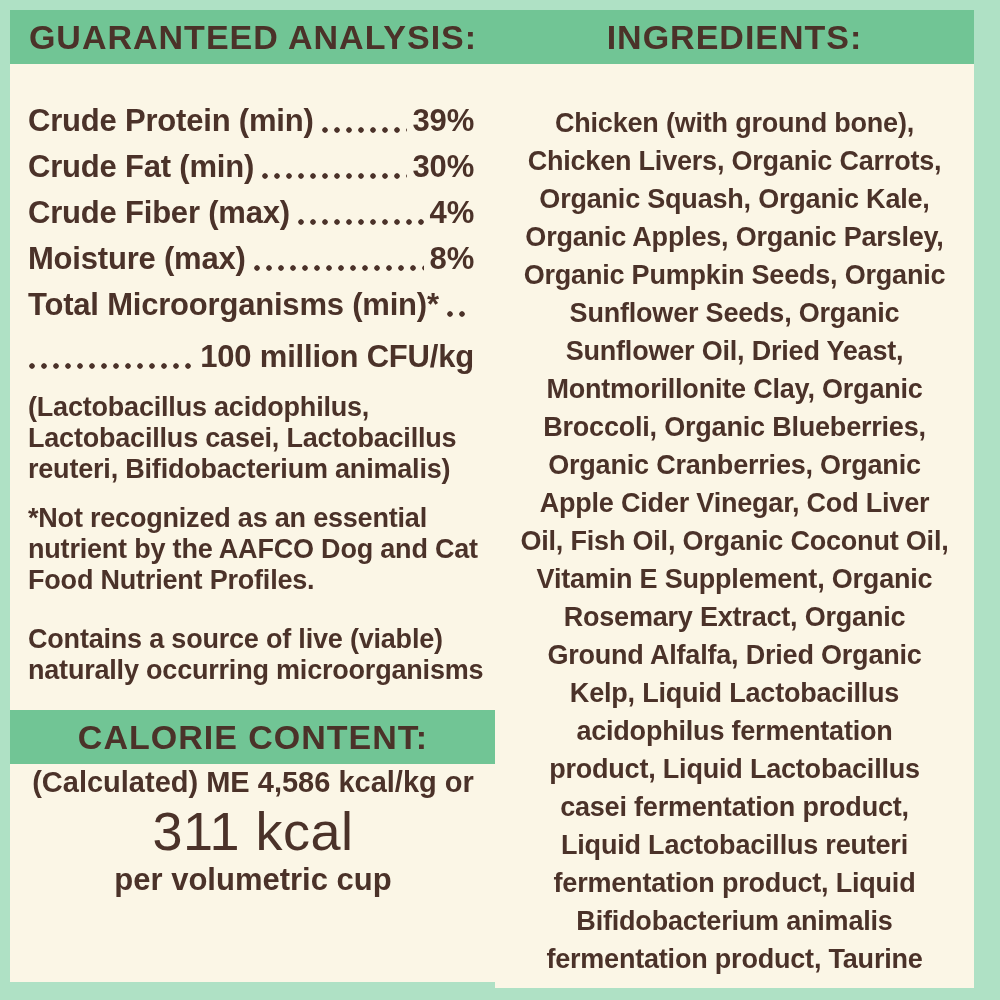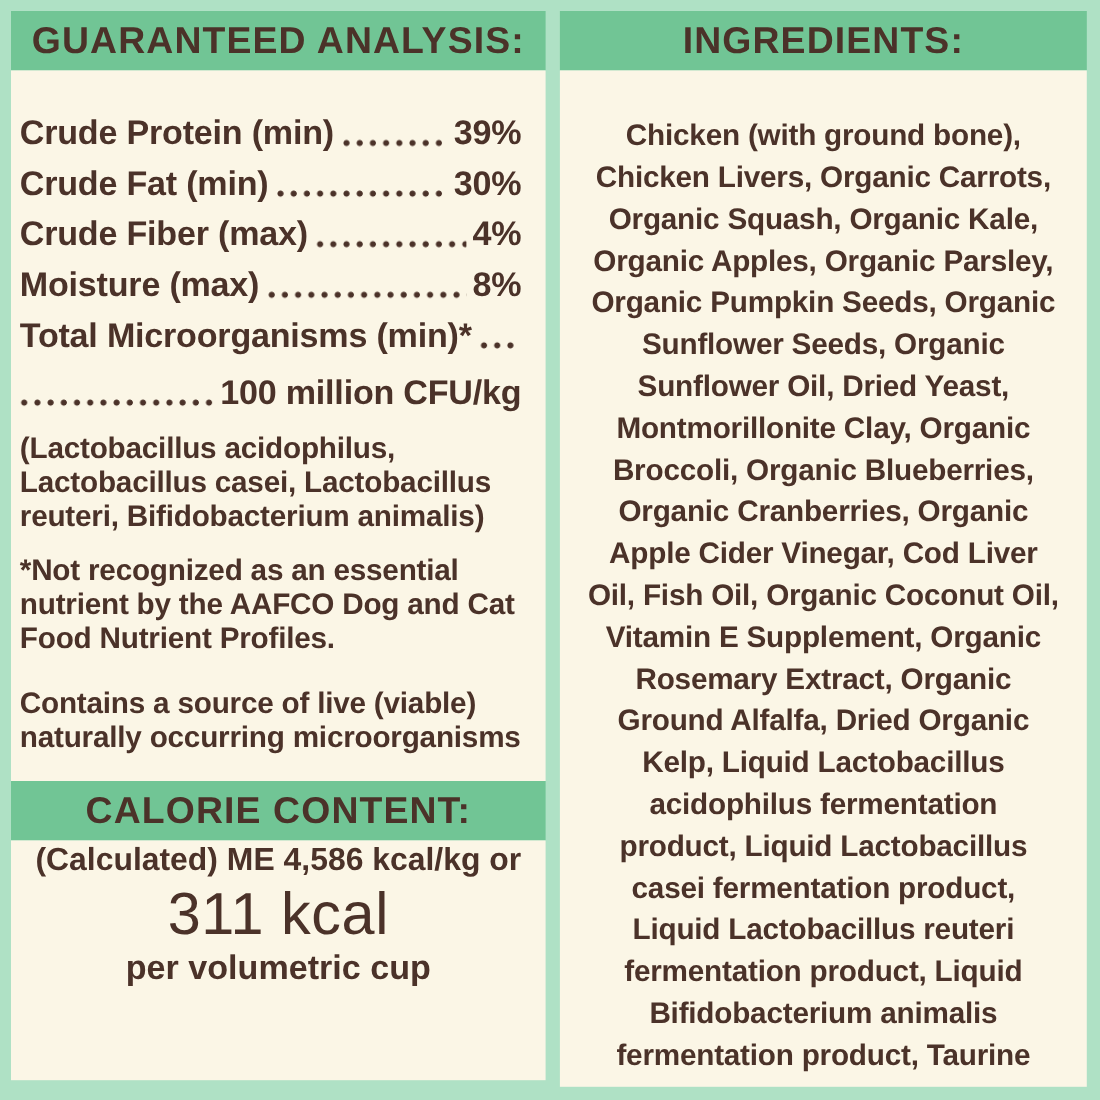--- a/index.html
+++ b/index.html
@@ -13,33 +13,33 @@
     width: 1000px; height: 1000px;
     background: var(--mint);
     font-family: "Liberation Sans", "DejaVu Sans", sans-serif;
     color: var(--brown);
     overflow: hidden;
   }
   .canvas { position: absolute; top: 0; left: 0; width: 1000px; height: 744px; }
 
   .col { position: absolute; top: 10px; display: flex; flex-direction: column; }
   .col-left  { left: 10px;  width: 486px; }
-  .col-right { left: 509px; width: 479px; }
+  .col-right { left: 495px; width: 479px; }
 
   .header-bar {
     height: 54px;
     background: var(--green);
     display: flex; align-items: center; justify-content: center;
     font-size: 34px; font-weight: 700; letter-spacing: 1px;
     white-space: nowrap;
   }
   .panel { background: var(--cream); }
 
   
-  .ga-panel { height: 646px; padding: 34px 22px 0 8px; }
+  .ga-panel { height: 646px; padding: 34px 22px 0 18px; }
   .ga-row {
     display: flex; align-items: baseline;
     font-size: 31px; font-weight: 600; line-height: 46px;
     letter-spacing: -0.2px; white-space: nowrap;
   }
   .ga-row .leader {
     flex: 1; align-self: flex-end;
     height: 10px; margin: 0 6px 9px 7px; min-width: 8px;
     background-image: radial-gradient(circle at 4px 5px, var(--brown) 2.4px, rgba(0,0,0,0) 3.1px);
     background-size: 12px 10px; background-repeat: repeat-x;

